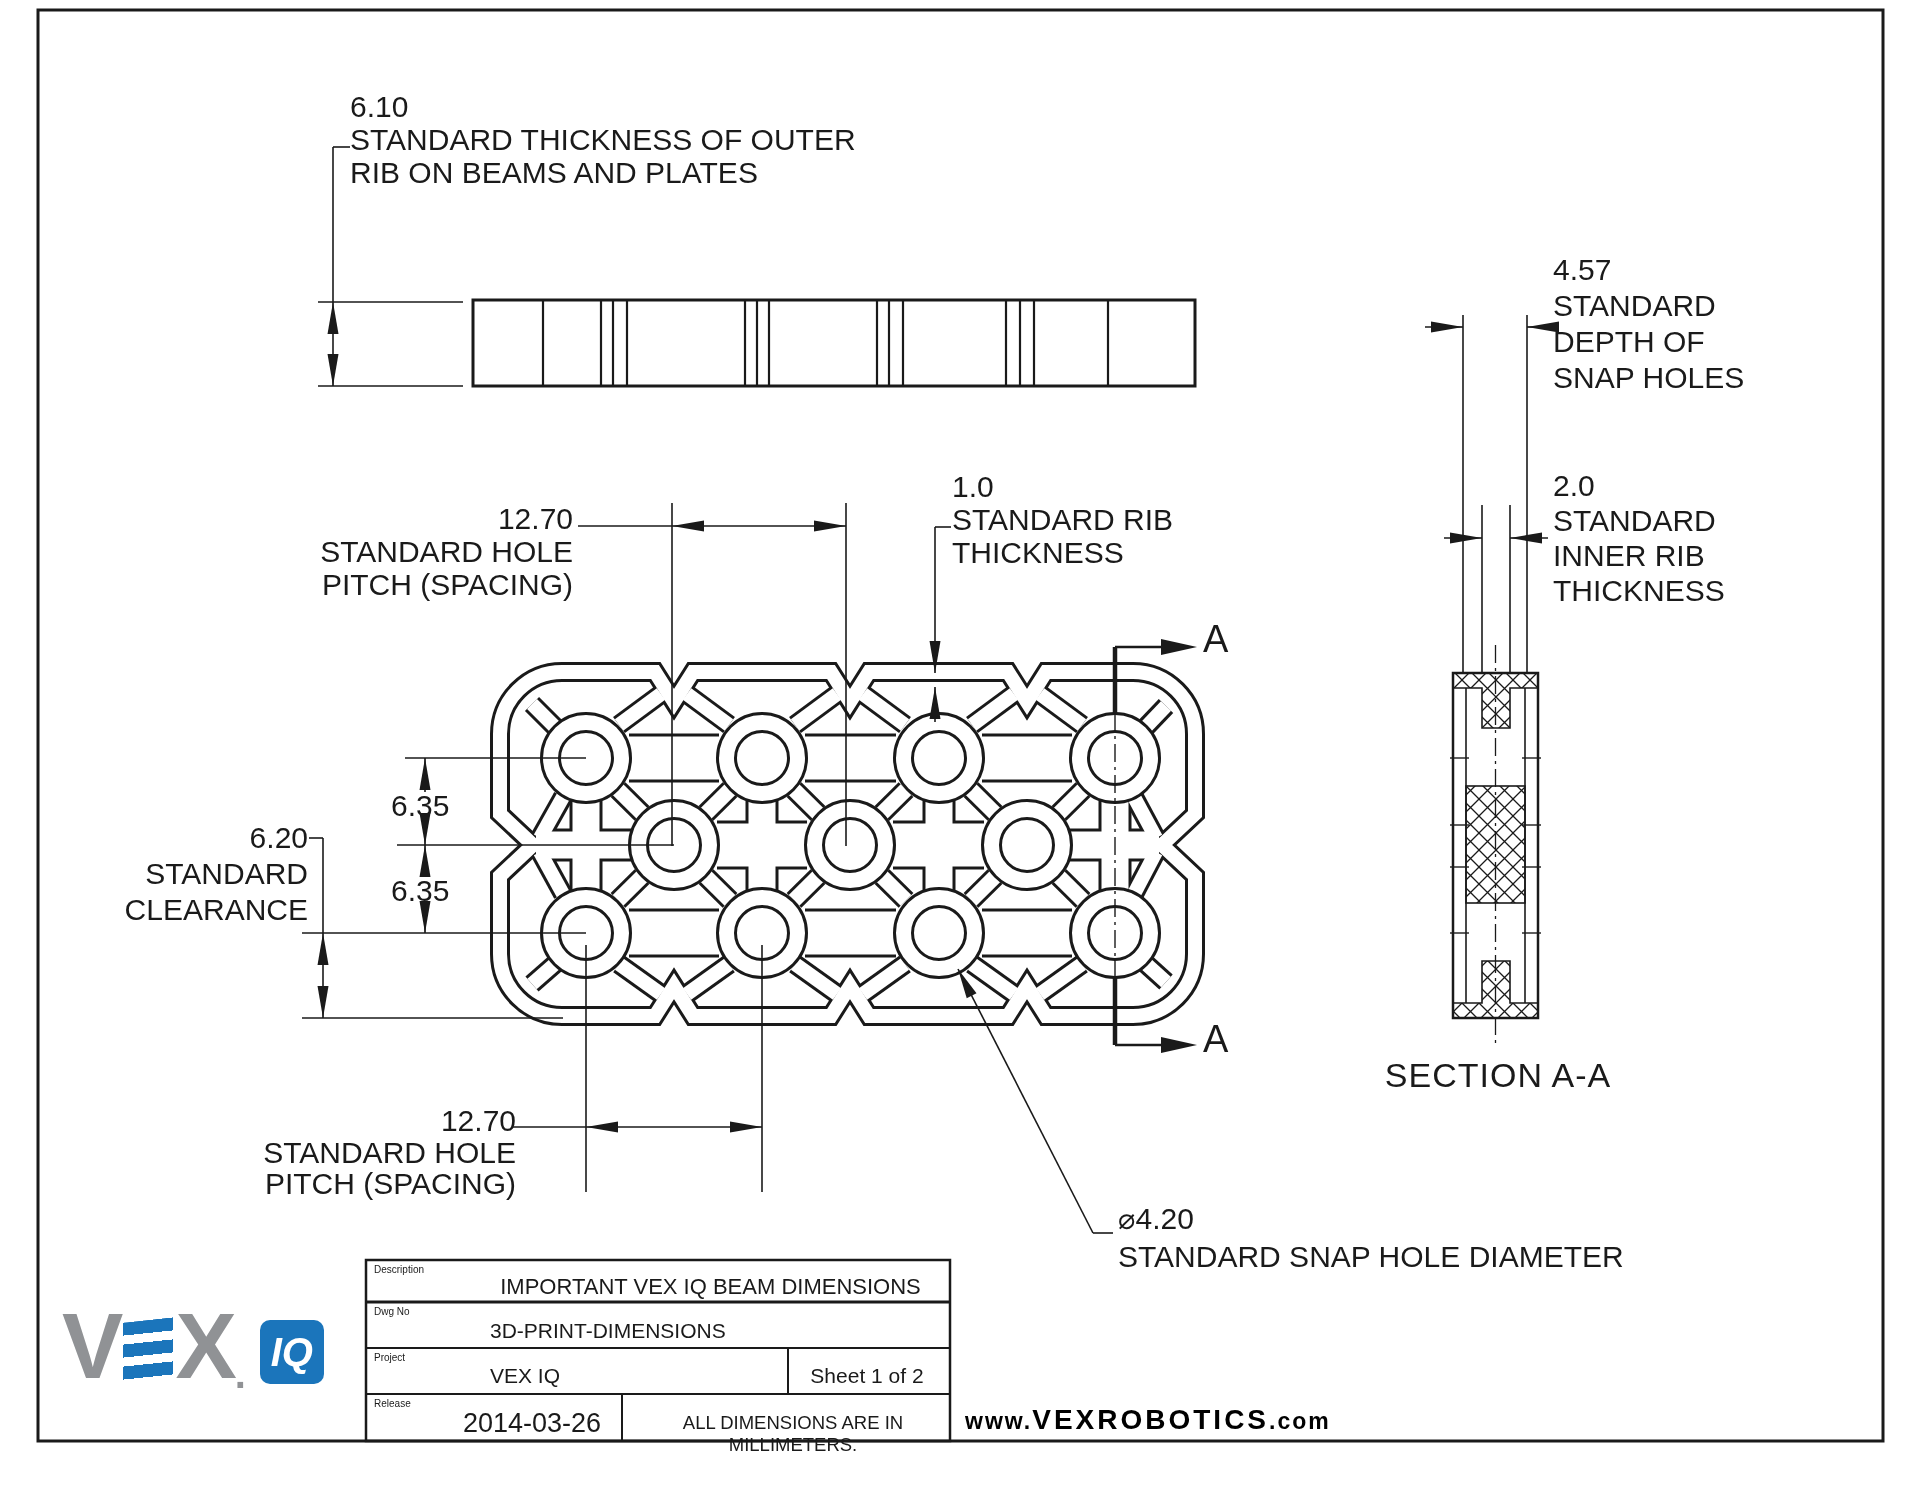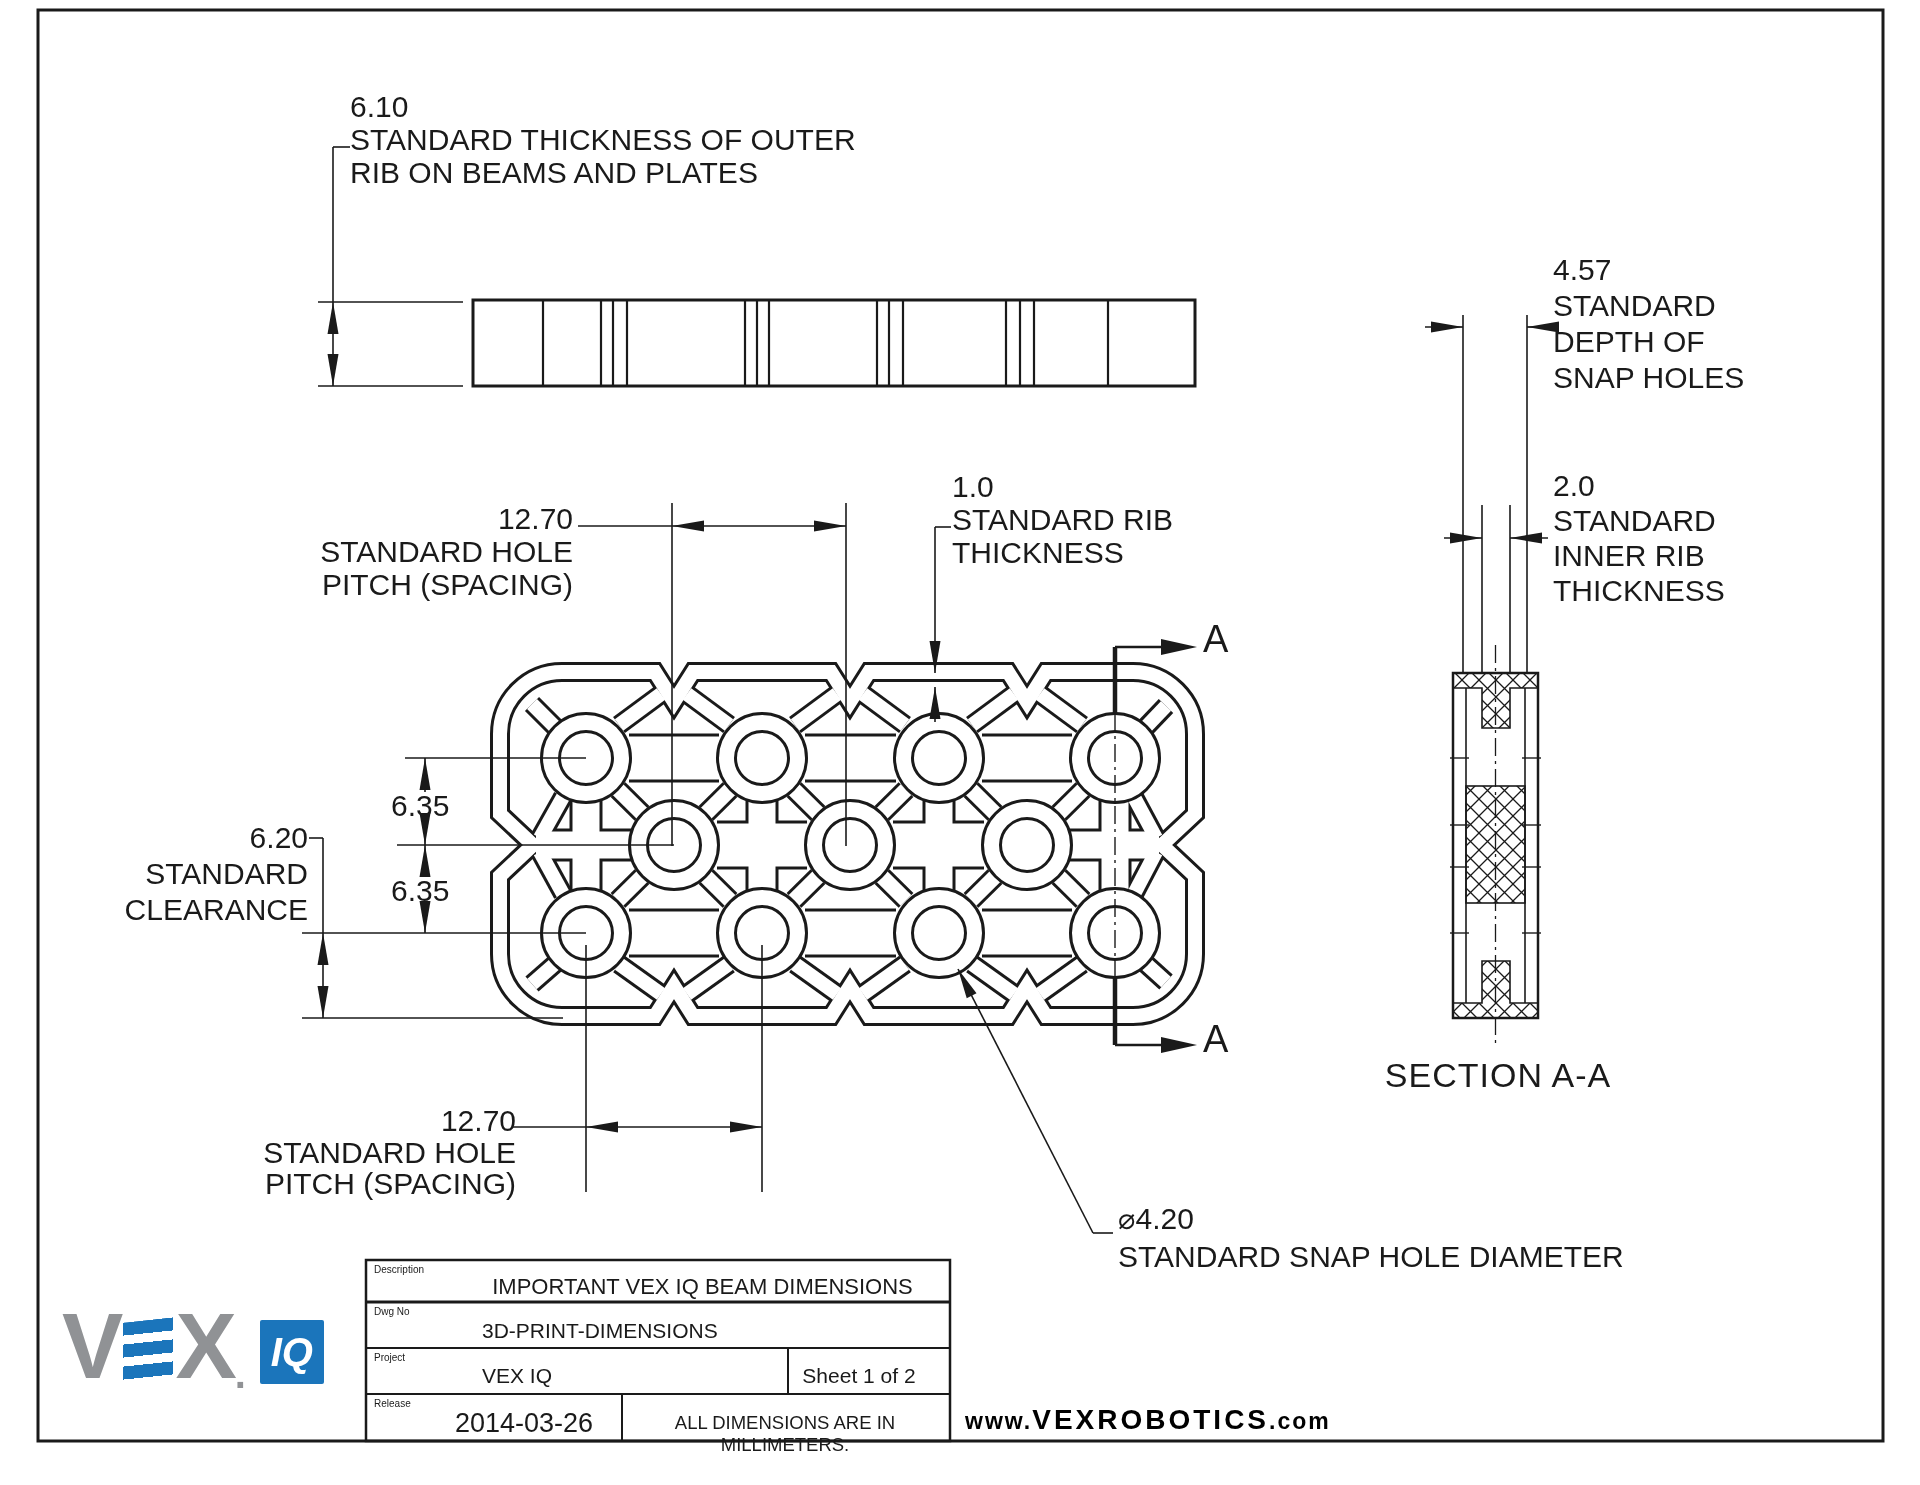--- a/index.html
+++ b/index.html
@@ -8,34 +8,34 @@
   #linework{position:absolute;left:0;top:0;}
   .note{position:absolute;font-size:30px;line-height:33px;white-space:nowrap;}
   .note.ra{text-align:right;margin-top:32px;}
   .dimval{white-space:nowrap;}
   .sym{font-family:"DejaVu Sans", sans-serif;font-size:29px;}
   .section-title{position:absolute;left:1352px;top:1056px;width:292px;text-align:center;
                  font-size:34px;letter-spacing:1px;}
   .amark{position:absolute;font-size:38px;}
   
   .tb-label{position:absolute;font-size:10px;}
-  .tb-val{position:absolute;font-size:21px;}
+  .tb-val{position:absolute;font-size:21px;margin-left:8px;}
   .tb-center{text-align:center;}
   .website{position:absolute;left:965px;top:1404px;color:#000000;font-weight:bold;
            display:flex;align-items:baseline;}
   .website .small{font-size:23px;letter-spacing:2px;}
   .website .big{font-size:28px;letter-spacing:3px;}
   
   .logo{position:absolute;left:62px;top:1308px;display:flex;align-items:flex-end;}
   .logo .gl{font-size:92px;font-weight:bold;color:#909295;line-height:76px;letter-spacing:-4px;}
   .logo .ebars{display:inline-block;width:50px;height:58px;margin:0 2px 6px 4px;
                background:repeating-linear-gradient(#1b75bb 0 13px,#ffffff 13px 22px);
                transform:skewY(-6deg);}
   .logo .dot{font-size:40px;font-weight:bold;color:#909295;line-height:20px;margin-left:2px;}
-  .iq-badge{width:64px;height:64px;background:#1b75bb;border-radius:2px;margin-left:14px;
+  .iq-badge{width:64px;height:64px;background:#1b75bb;border-radius:10px;margin-left:14px;
             display:flex;align-items:center;justify-content:center;}
   .iq-badge span{color:#ffffff;font-weight:900;font-style:italic;font-size:40px;}
 </style>
 </head>
 <body>
 
 <div id="canvas">
 
   <svg id="linework" width="1920" height="1485">
       <defs>

